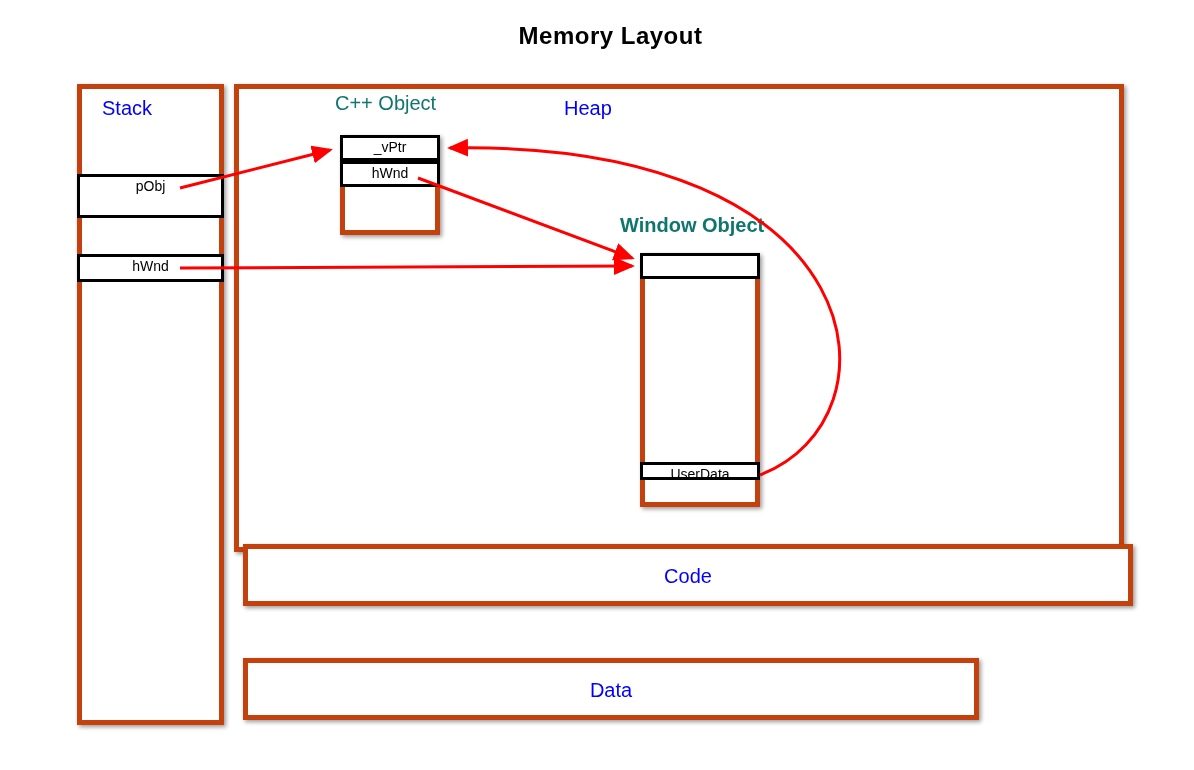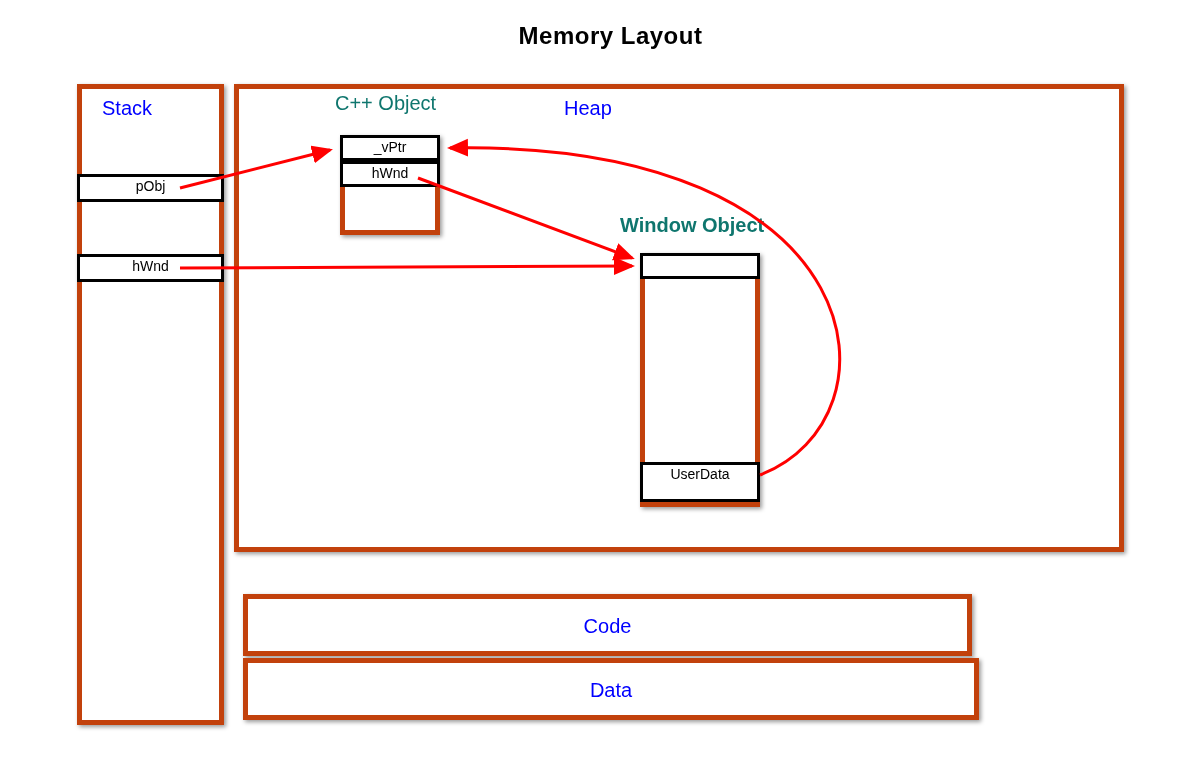--- a/index.html
+++ b/index.html
@@ -56,38 +56,38 @@
   }
 </style>
 </head>
 <body>
 
 <div class="title">Memory Layout</div>
 
 <div class="box" style="left:77px; top:84px; width:147px; height:641px;">
   <div class="segment-label" style="position:absolute; left:20px; top:8px;">Stack</div>
 </div>
-<div class="field" style="left:77px; top:174px; width:147px; height:28px;">pObj</div>
+<div class="field" style="left:77px; top:174px; width:147px; height:44px;">pObj</div>
 <div class="field" style="left:77px; top:254px; width:147px; height:28px;">hWnd</div>
 
 <div class="box" style="left:234px; top:84px; width:890px; height:468px;">
   <div class="segment-label" style="position:absolute; left:325px; top:8px;">Heap</div>
 </div>
 
 <div class="object-label" style="position:absolute; left:335px; top:92px;">C++ Object</div>
 <div class="box" style="left:340px; top:135px; width:100px; height:100px;"></div>
 <div class="field" style="left:340px; top:135px; width:100px; height:26px;">_vPtr</div>
 <div class="field" style="left:340px; top:161px; width:100px; height:26px;">hWnd</div>
 
 <div class="object-label" style="position:absolute; left:620px; top:214px;font-weight:bold;">Window Object</div>
 <div class="box" style="left:640px; top:253px; width:120px; height:254px;"></div>
 <div class="field" style="left:640px; top:253px; width:120px; height:26px;"></div>
-<div class="field" style="left:640px; top:462px; width:120px; height:40px;">UserData</div>
+<div class="field" style="left:640px; top:462px; width:120px; height:18px;">UserData</div>
 
-<div class="box" style="left:243px; top:594px; width:729px; height:62px;">
+<div class="box" style="left:243px; top:544px; width:890px; height:62px;">
   <div class="segment-label" style="position:absolute; left:0; right:0; top:16px; text-align:center;">Code</div>
 </div>
 
 <div class="box" style="left:243px; top:658px; width:736px; height:62px;">
   <div class="segment-label" style="position:absolute; left:0; right:0; top:16px; text-align:center;">Data</div>
 </div>
 
 <svg class="arrows">
   <defs>
     <marker id="arrowhead" markerWidth="8" markerHeight="8" refX="6" refY="3" orient="auto">

